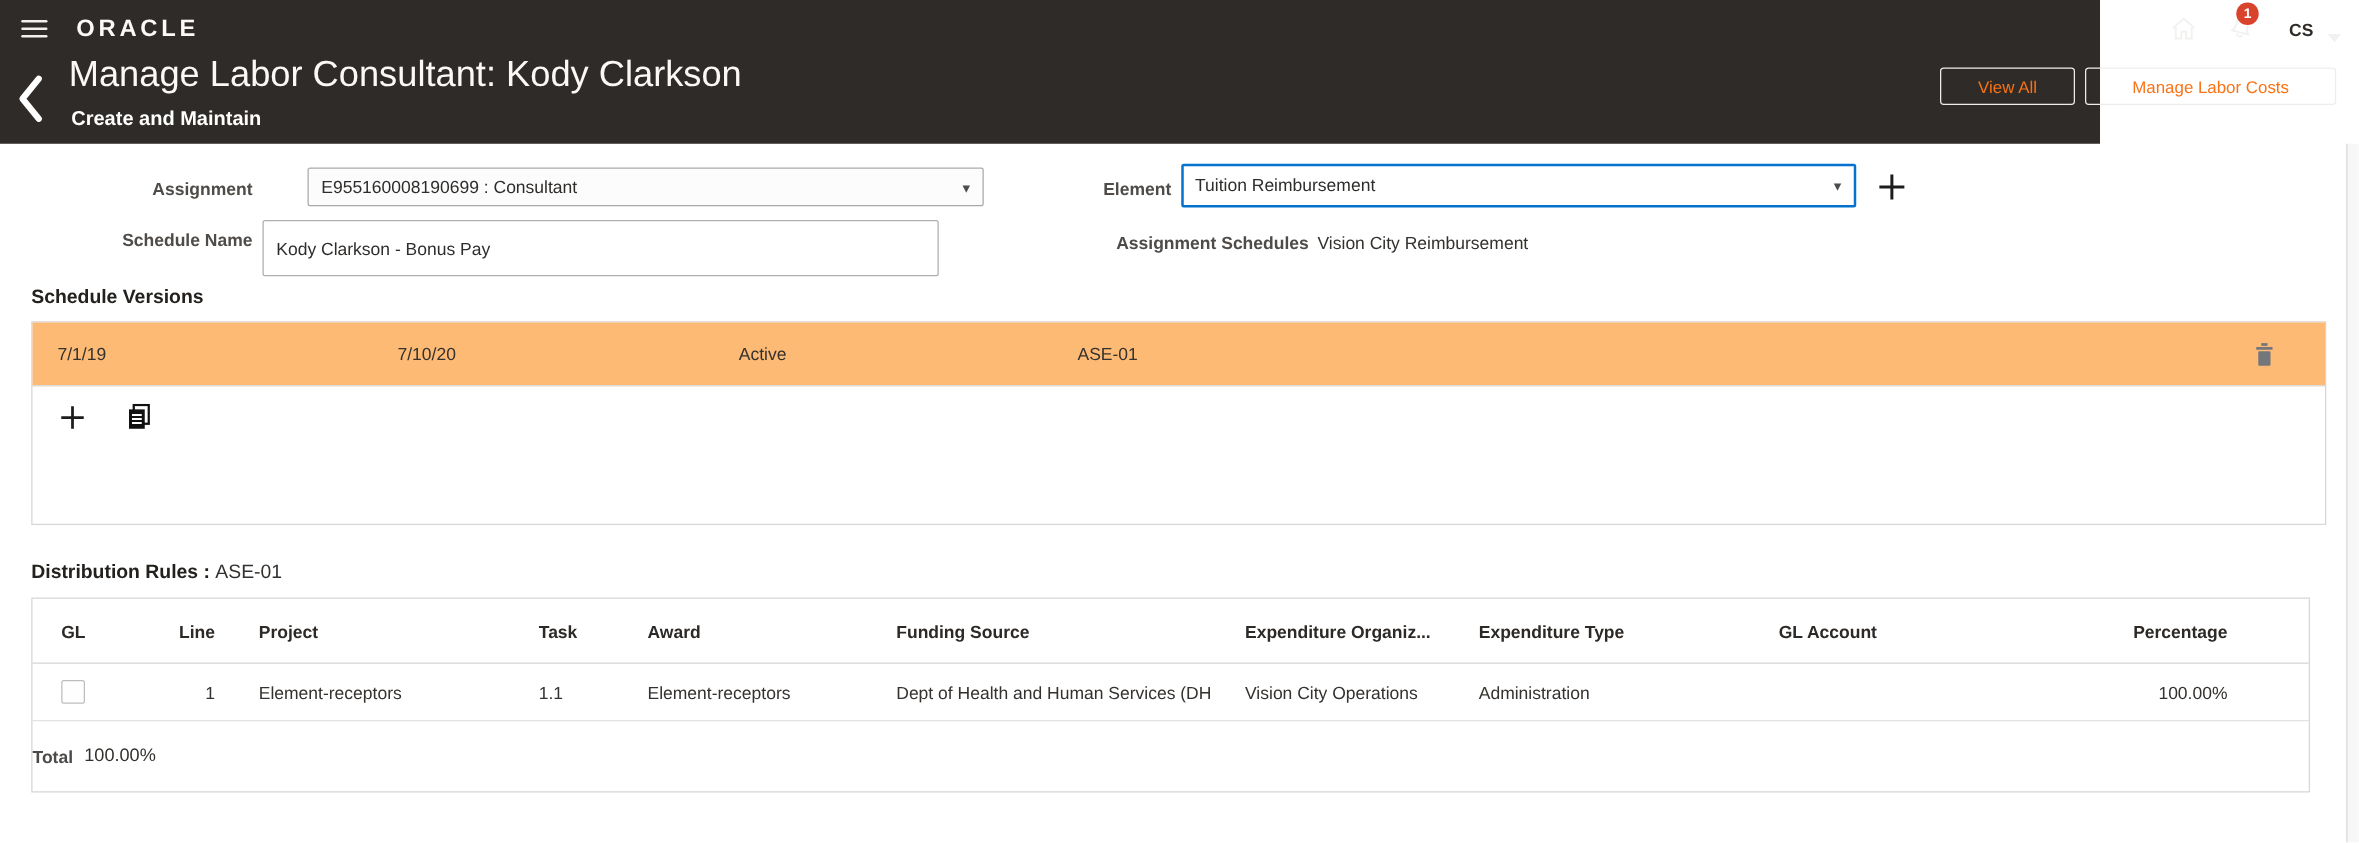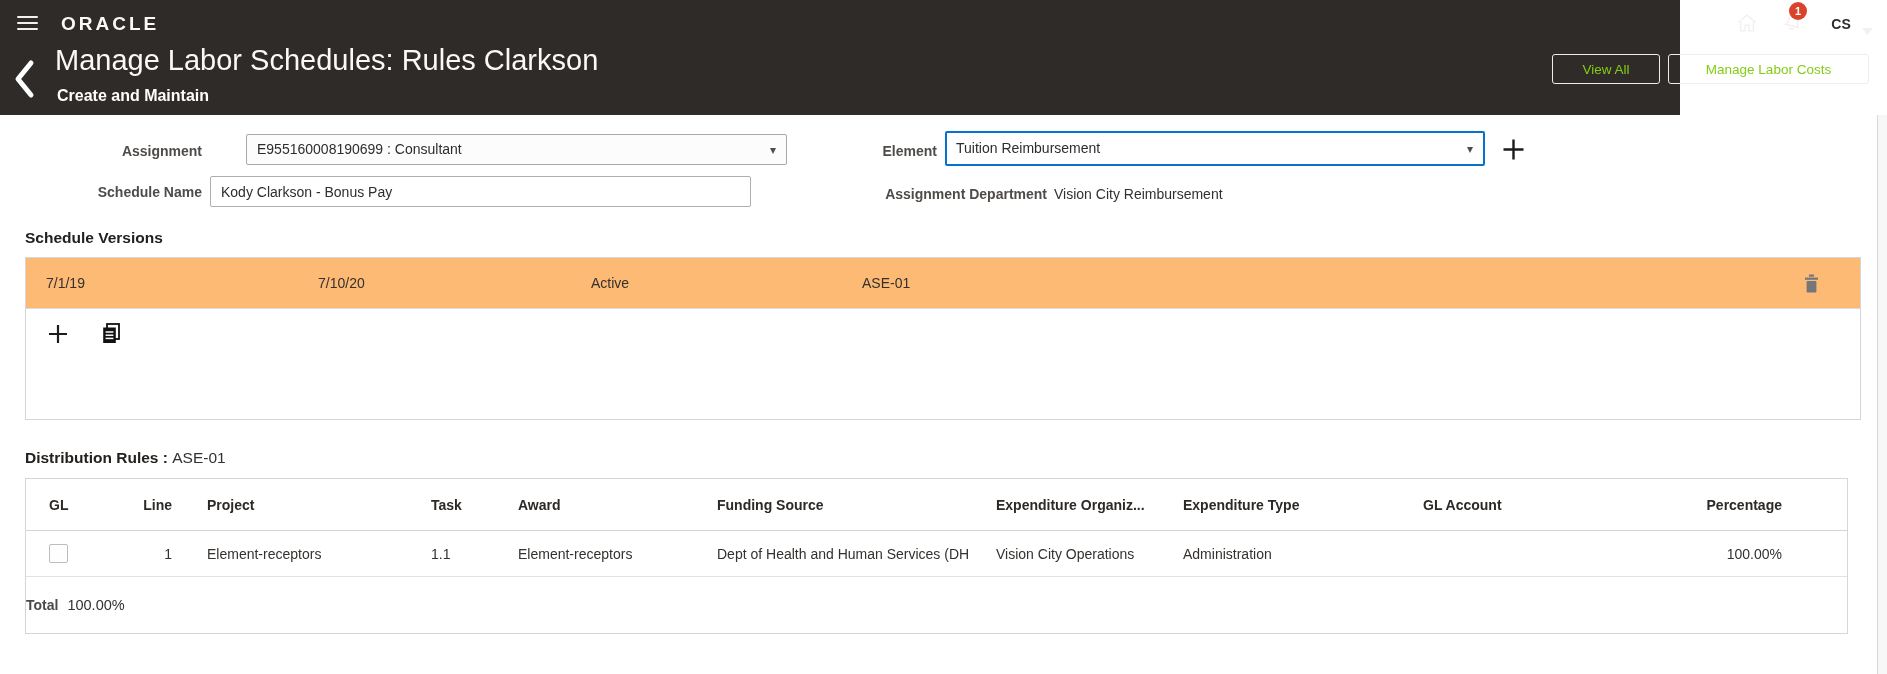--- a/index.html
+++ b/index.html
@@ -25,40 +25,40 @@
     position:absolute;left:1824px;top:7px;width:34px;height:34px;border-radius:50%;
     background:#ffffff;color:#2f2b28;font-size:14px;font-weight:700;
     display:flex;align-items:center;justify-content:center;cursor:pointer;
   }
   .avatar-caret{position:absolute;left:1862px;top:21px;cursor:pointer;}
   .back-btn{position:absolute;left:13px;top:59px;cursor:pointer;}
   .page-title{position:absolute;left:55px;top:44px;font-size:29px;font-weight:300;color:#faf9f8;white-space:nowrap;}
   .page-subtitle{position:absolute;left:57px;top:87px;font-size:16px;font-weight:700;color:#ffffff;}
   .hdr-btn{
     position:absolute;top:54px;height:30px;box-sizing:border-box;
-    border:1px solid #efedea;border-radius:3px;background:transparent;color:#84cc16;
+    border:1px solid #efedea;border-radius:3px;background:transparent;color:#f97316;
     font-family:inherit;font-size:13.5px;display:flex;align-items:center;justify-content:center;cursor:pointer;
   }
   .btn-view-all{left:1552px;width:108px;}
   .btn-manage-costs{left:1668px;width:201px;}
   
   .fld-label{position:absolute;font-size:14px;font-weight:700;color:#4e4b48;text-align:right;white-space:nowrap;}
   .lbl-assignment{left:40px;top:143px;width:162px;}
   .lbl-schedule{left:40px;top:184px;width:162px;}
   .lbl-element{left:850px;top:143px;width:87px;}
   .lbl-dept{left:845px;top:186px;width:202px;}
   .field{position:absolute;box-sizing:border-box;border-radius:2px;font-size:14px;color:#2f2d2b;}
   .dropdown{cursor:pointer;}
   .fld-assignment{left:210px;top:134px;width:541px;height:31px;background:#fcfcfc;border:1px solid #a9a9a9;margin-left:36px;}
   .fld-assignment .val{line-height:29px;padding-left:10px;}
   .fld-element{left:945px;top:131px;width:540px;height:35px;background:#ffffff;border:2px solid #0572ce;}
   .fld-element .val{line-height:31px;padding-left:9px;}
   .dd-caret{position:absolute;right:10px;top:0;height:100%;display:flex;align-items:center;color:#4d4d4d;font-size:12px;}
   .fld-schedule-input{
-    left:210px;top:176px;width:541px;height:31px;background:#fff;border:1px solid #b0aeab;
+    left:210px;top:176px;width:541px;height:45px;background:#fff;border:1px solid #b0aeab;
     padding:0 0 0 10px;font-family:inherit;font-size:14px;color:#2f2d2b;outline:none;
   }
   .plus-element{position:absolute;left:1502px;top:138px;cursor:pointer;}
   .dept-value{position:absolute;left:1054px;top:186px;font-size:14px;color:#33302d;}
   
   .section-heading{position:absolute;font-size:15.5px;font-weight:700;color:#23201d;white-space:nowrap;}
   .sv-heading{left:25px;top:229px;}
   .dr-heading{left:25px;top:449px;}
   .dr-heading .hv{font-weight:400;color:#33302d;}
   .panel{position:absolute;box-sizing:border-box;background:#fff;border:1px solid #d6d6d6;}
@@ -116,21 +116,21 @@
     <svg width="11" height="7" viewBox="0 0 11 7">
         <polygon points="0,0 11,0 5.5,7" fill="#f2f1ef"></polygon>
       </svg>
   </div>
 
   <div class="back-btn">
     <svg width="22" height="40" viewBox="0 0 22 40">
       <polyline points="18,4 5,20 18,36" fill="none" stroke="#ffffff" stroke-width="5" stroke-linecap="round" stroke-linejoin="round"></polyline>
     </svg>
   </div>
-  <div class="page-title">Manage Labor Schedules: Rules Clarkson</div>
+  <div class="page-title">Manage Labor Consultant: Kody Clarkson</div>
   <div class="page-subtitle">Create and Maintain</div>
 
   <button class="hdr-btn btn-view-all">View All</button>
   <button class="hdr-btn btn-manage-costs">Manage Labor Costs</button>
 </div>
 
 <div class="fld-label lbl-assignment">Assignment</div>
 <div class="field dropdown fld-assignment">
   <div class="val">E955160008190699 : Consultant</div>
   <div class="dd-caret">▾</div>
@@ -143,21 +143,21 @@
 <div class="field dropdown fld-element">
   <div class="val">Tuition Reimbursement</div>
   <div class="dd-caret">▾</div>
 </div>
 <div class="plus-element tool-icon">
   <svg width="23" height="23" viewBox="0 0 23 23">
       <path d="M11.5 1.5 V21.5 M1.5 11.5 H21.5" stroke="#1c1c1c" stroke-width="2.4"></path>
     </svg>
 </div>
 
-<div class="fld-label lbl-dept">Assignment Department</div>
+<div class="fld-label lbl-dept">Assignment Schedules</div>
 <div class="dept-value">Vision City Reimbursement</div>
 
 <div class="section-heading sv-heading">Schedule Versions</div>
 
 <div class="panel sv-table">
   <div class="sv-grid sv-row">
     <div>7/1/19</div>
     <div>7/10/20</div>
     <div>Active</div>
     <div>ASE-01</div>

